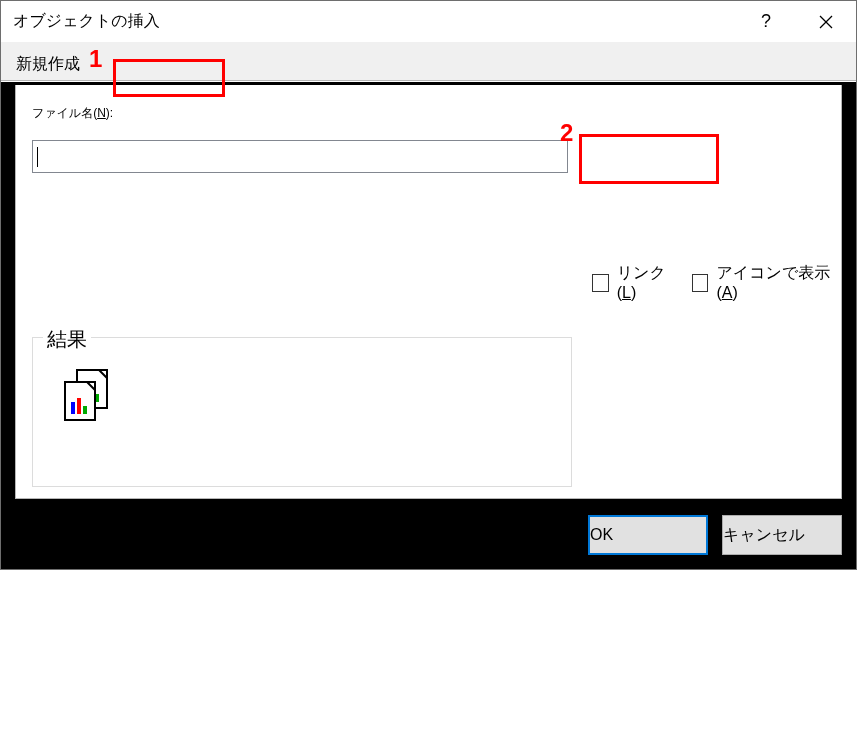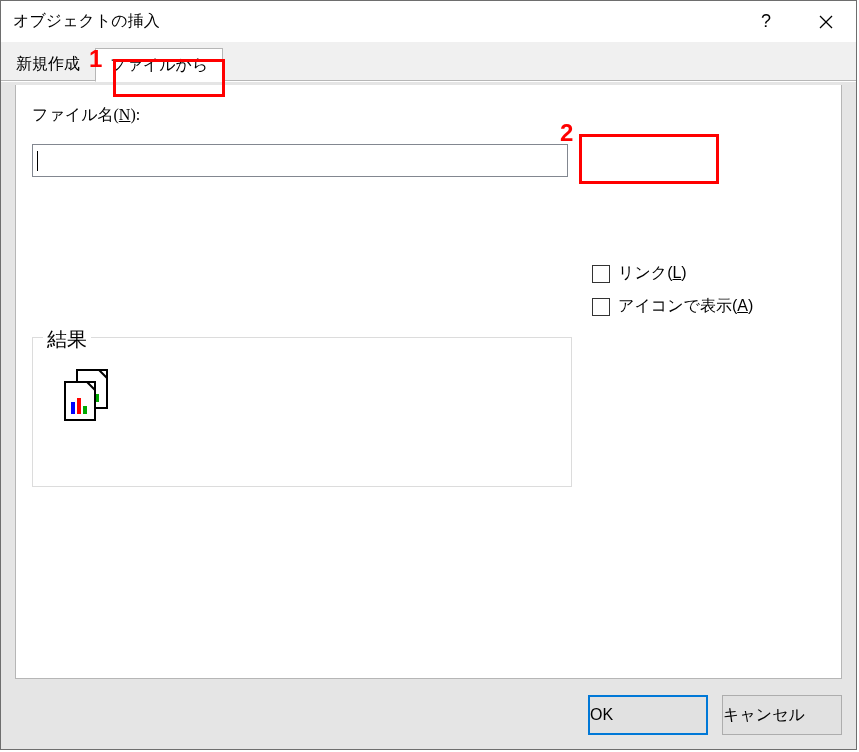--- a/index.html
+++ b/index.html
@@ -7,23 +7,23 @@
   body {
     font-family: "Yu Gothic UI", "Meiryo", "MS PGothic", sans-serif;
     font-size: 15px;
     background: #fff;
     width: 859px;
     height: 752px;
     position: relative;
   }
   .window {
     width: 857px;
-    height: 750px;
+    height: 570px;
     border: 1px solid #6e6e6e;
-    background: #e5e5e5;
+    background: #000000;
     position: relative;
   }
   .titlebar {
     height: 41px;
     background: #fff;
     display: flex;
     align-items: center;
     padding-left: 12px;
     position: relative;
   }
@@ -83,23 +83,22 @@
     top: 84px;
     left: 14px;
     right: 14px;
     bottom: 70px;
     background: #fff;
     border: 1px solid #b6b6b6;
     border-top: none;
     padding: 20px 16px 16px 16px;
   }
   .filename-label {
-    font-size: 16px;
+    font-size: 12px;
     margin-bottom: 18px;
-    font-family: Liberation Serif, serif;
   }
   .filename-row {
     display: flex;
     align-items: center;
     gap: 18px;
   }
   .filename-input {
     flex: 0 0 536px;
     height: 33px;
     border: 1px solid #828790;
@@ -124,21 +123,21 @@
     display: flex;
     align-items: center;
     justify-content: center;
     font-size: 16px;
   }
   .checkbox-group {
     position: absolute;
     left: 576px;
     top: 178px;
     display: flex;
-    flex-direction: column;
+    flex-direction: row;
     gap: 12px;
   }
   .checkbox-row {
     display: flex;
     align-items: center;
     gap: 8px;
     font-size: 16px;
   }
   .cbox {
     width: 18px;
@@ -230,23 +229,20 @@
         <line x1="1" y1="1" x2="13" y2="13" stroke="#000" stroke-width="1.2"></line>
         <line x1="13" y1="1" x2="1" y2="13" stroke="#000" stroke-width="1.2"></line>
       </svg>
     </div>
   </div>
 
   <div class="tabstrip">
     <div class="tab-border-bottom"></div>
     <div class="tab">
       <span>新規作成</span>
-    </div>
-    <div class="tab active">
-      <span>ファイルから</span>
     </div>
   </div>
 
   <div class="content">
 
     <div class="filename-label">
       <span>ファイル名(</span><span class="u">N</span><span>):</span>
     </div>
 
     <div class="filename-row">

